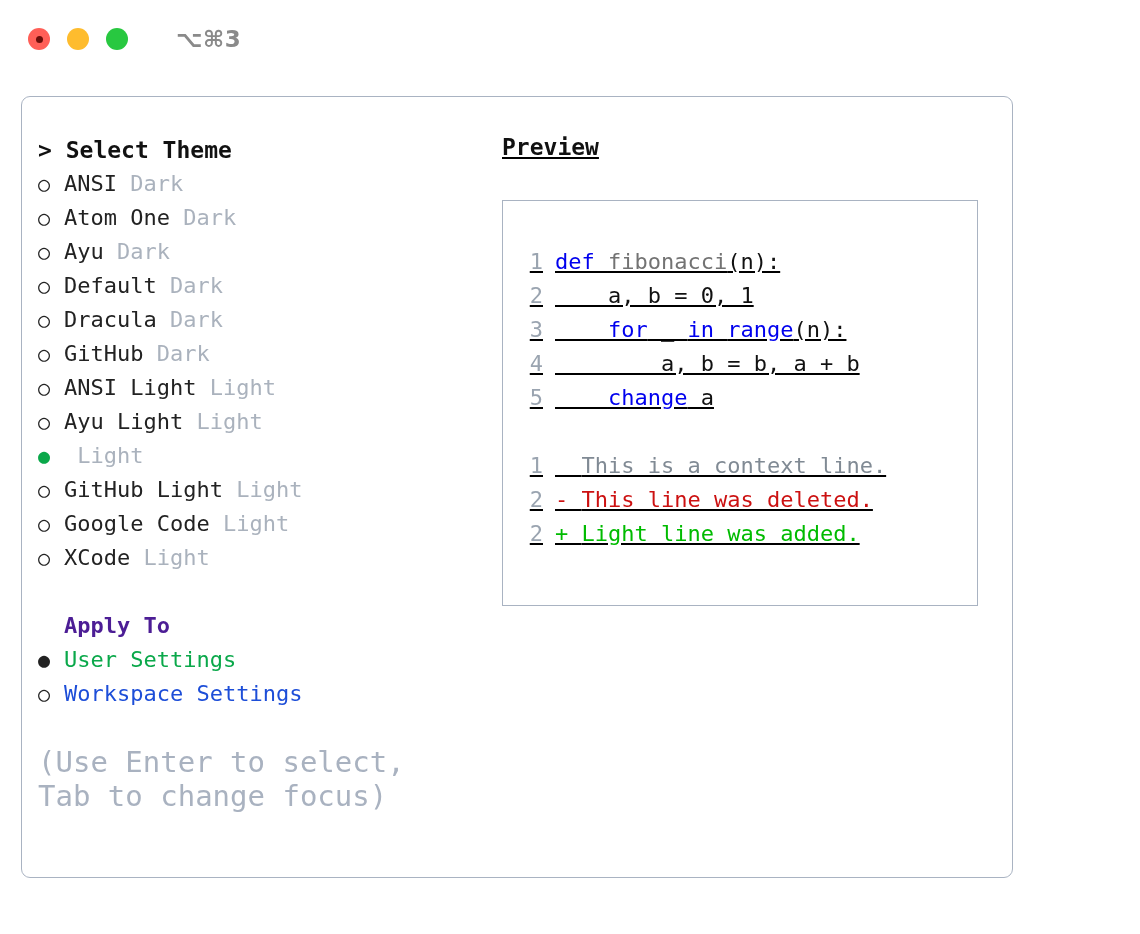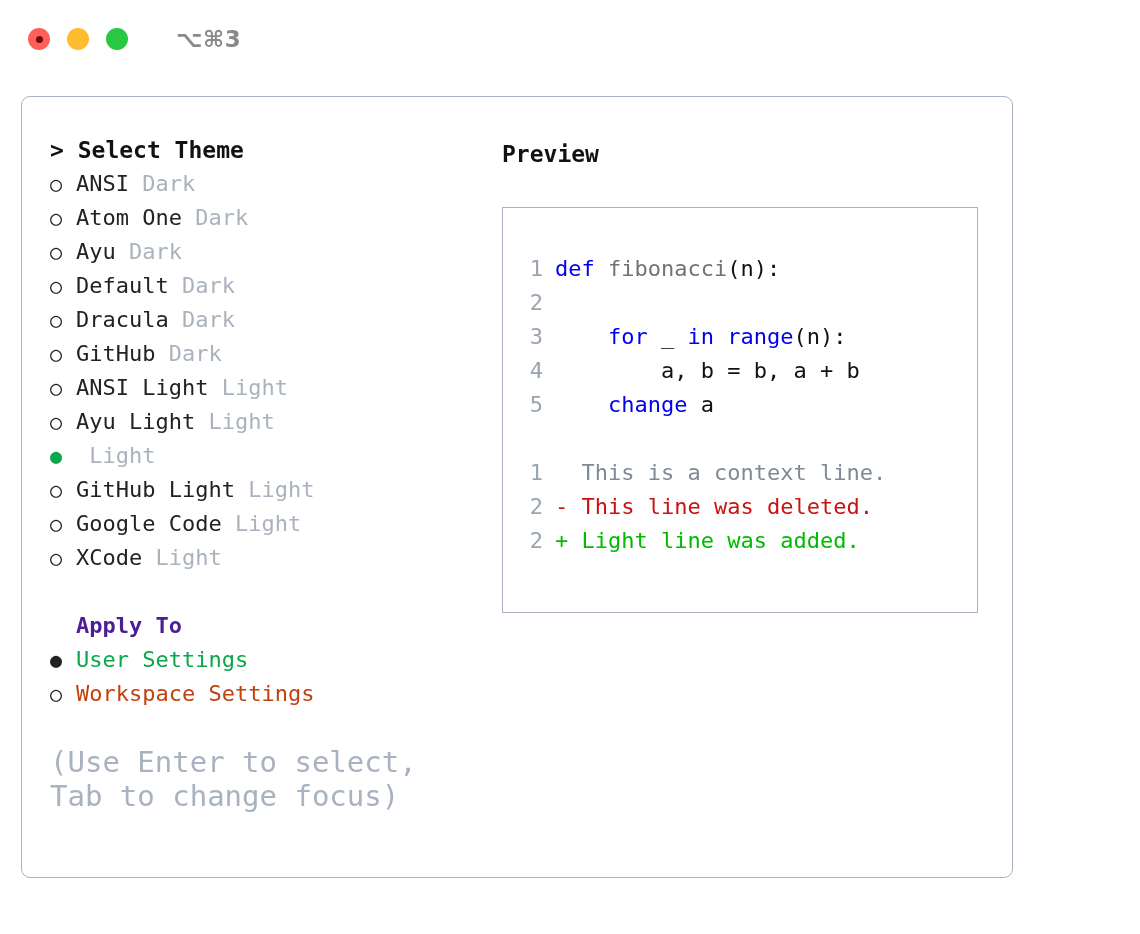--- a/index.html
+++ b/index.html
@@ -80,21 +80,21 @@
     height: 782px;
     border: 1.6px solid #a9b3c2;
     border-radius: 9px;
     box-sizing: border-box;
     background: #ffffff;
   }
 
   
   #theme-column {
     position: absolute;
-    left: 28px;
+    left: 16px;
     top: 36px;
     width: 460px;
   }
   #select-theme-header {
     font-size: 23px;
     font-weight: bold;
     color: #111111;
     white-space: pre;
     line-height: 34px;
     height: 34px;
@@ -133,39 +133,40 @@
     white-space: pre;
   }
   .apply-row {
     display: flex;
     align-items: baseline;
     height: 34px;
     line-height: 34px;
     font-size: 22px;
     white-space: pre;
   }
-  .apply-label { color: #c2410c; }
+  .apply-label { color: #1d4ed8; }
   .apply-row.selected .apply-label { color: #0aa84a; }
 
   
   #hint-text {
     margin-top: 34px;
     font-size: 29px;
     line-height: 34px;
     color: #a9b2c0;
     width: 400px;
     white-space: normal;
   }
 
   
   #preview-column {
     position: absolute;
     left: 480px;
-    top: 40px;
+    top: 33px;
     width: 490px;
+    text-decoration: underline;
   }
   #preview-header {
     font-size: 23px;
     font-weight: bold;
     color: #111111;
     line-height: 34px;
     height: 34px;
     white-space: pre;
   }
   #preview-box {
@@ -246,21 +247,21 @@
       </div>
 
       <div id="hint-text">(Use Enter to select, Tab to change focus)</div>
     </div>
 
     <div id="preview-column">
       <div id="preview-header">Preview</div>
       <div id="preview-box">
         <div id="code-block">
             <div class="code-line"><span class="line-no">1</span><span class="tok-kw">def </span><span class="tok-fn">fibonacci</span><span class="tok-plain">(n):</span></div>
-            <div class="code-line"><span class="line-no">2</span></div>
+            <div class="code-line"><span class="line-no">2</span><span class="tok-plain">    a, b = 0, 1</span></div>
             <div class="code-line"><span class="line-no">3</span><span class="tok-plain">    </span><span class="tok-kw">for</span><span class="tok-plain"> _ </span><span class="tok-kw">in</span><span class="tok-plain"> </span><span class="tok-kw">range</span><span class="tok-plain">(n):</span></div>
             <div class="code-line"><span class="line-no">4</span><span class="tok-plain">        a, b = b, a + b</span></div>
             <div class="code-line"><span class="line-no">5</span><span class="tok-plain">    </span><span class="tok-kw">change</span><span class="tok-plain"> a</span></div>
           </div>
         <div class="blank-line"></div>
         <div id="diff-block">
             <div class="code-line"><span class="line-no">1</span><span class="diff-context">  </span><span class="diff-context">This is a context line.</span></div>
             <div class="code-line"><span class="line-no">2</span><span class="diff-del">- </span><span class="diff-del">This line was deleted.</span></div>
             <div class="code-line"><span class="line-no">2</span><span class="diff-add">+ </span><span class="diff-add">Light line was added.</span></div>
           </div>

